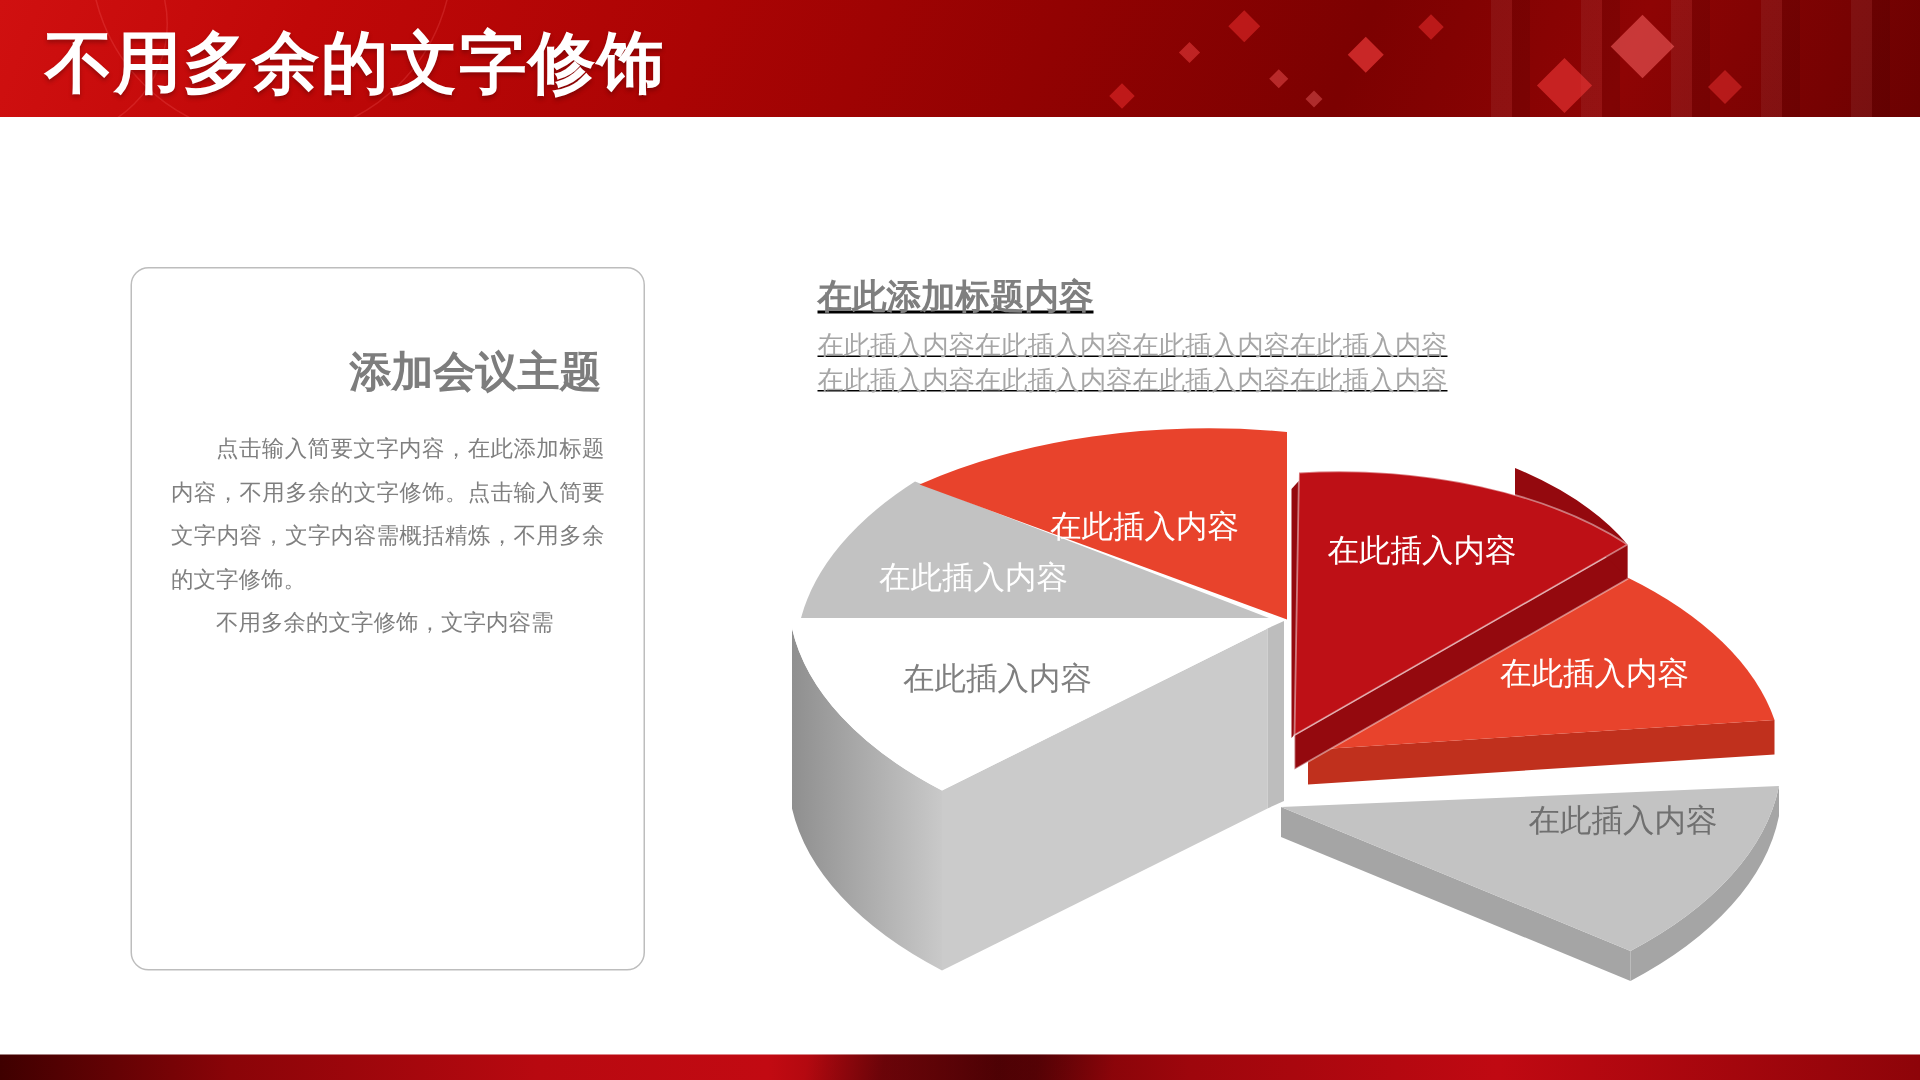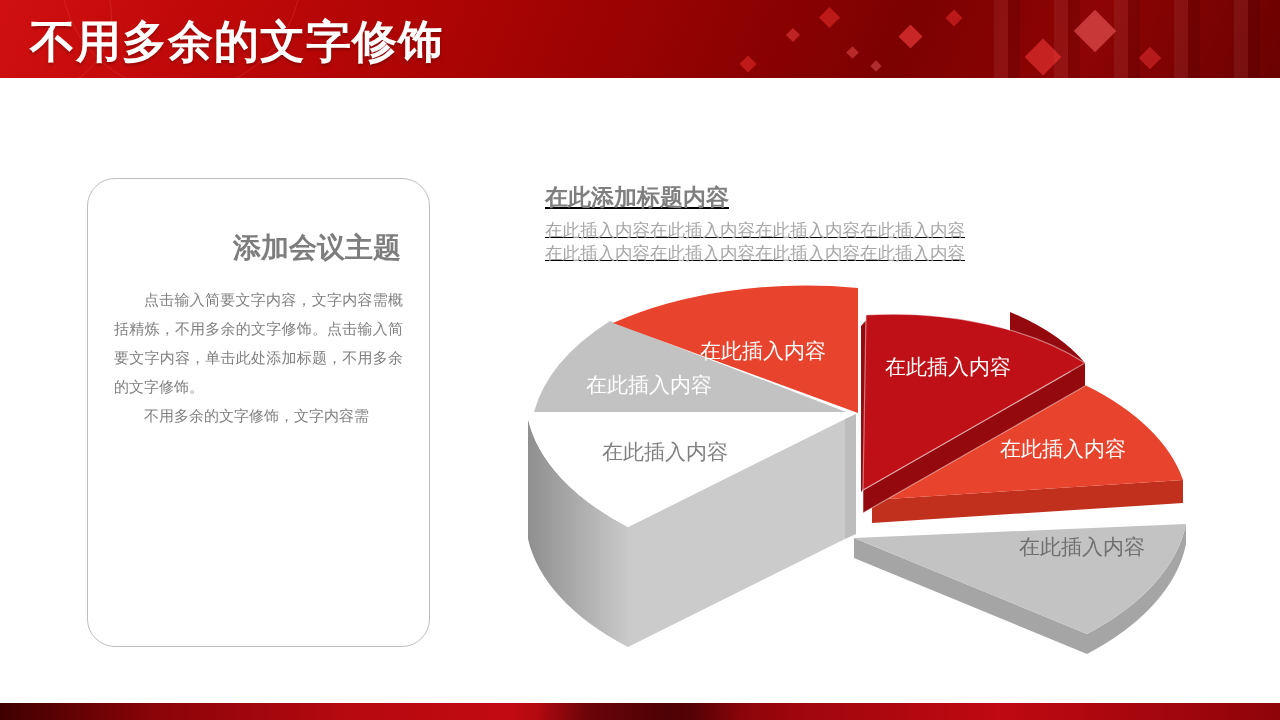--- a/index.html
+++ b/index.html
@@ -41,21 +41,21 @@
     position:absolute;left:0;top:703px;width:1280px;height:17px;
     background:linear-gradient(to right,#3f0000 0%,#8a0408 12%,#b80910 28%,#c20a12 40%,#6f0206 52%,#9e060c 62%,#c00912 78%,#8e0409 100%);
   }
   .bottombar::after{
     content:"";position:absolute;inset:0;
     background:linear-gradient(100deg,transparent 42%,rgba(0,0,0,0.30) 46%,rgba(0,0,0,0.30) 54%,transparent 58%);
   }
   
   .card{
     position:absolute;left:87px;top:178px;width:343px;height:469px;
-    border:1px solid #bdbdbd;border-radius:28px;background:#ffffff;
+    border:1px solid #bdbdbd;border-radius:12px;background:#ffffff;
     box-sizing:border-box;padding:38px 26px 0 26px;
   }
   .card-heading{
     text-align:right;font-size:28px;font-weight:bold;color:#7d7d7d;
     margin:12px 2px 18px 0;
   }
   .card-body p{
     margin:0;color:#7f7f7f;font-size:15px;line-height:29px;
     text-align:justify;text-indent:2em;
   }
@@ -88,21 +88,21 @@
     <div class="diamond d7"></div>
     <div class="diamond d8"></div>
     <div class="diamond d9"></div>
     <div class="diamond d10"></div>
     <div class="banner-title">不用多余的文字修饰</div>
   </div>
 
   <div class="card">
     <div class="card-heading">添加会议主题</div>
     <div class="card-body">
-      <p>点击输入简要文字内容，文字内容需概括精炼，不用多余的文字修饰。点击输入简要文字内容，单击此处添加标题，不用多余的文字修饰。</p>
+      <p>点击输入简要文字内容，在此添加标题内容，不用多余的文字修饰。点击输入简要文字内容，文字内容需概括精炼，不用多余的文字修饰。</p>
       <p>不用多余的文字修饰，文字内容需</p>
     </div>
   </div>
 
   <div class="section-header">
     <p class="section-heading">在此添加标题内容</p>
     <p class="section-line">在此插入内容在此插入内容在此插入内容在此插入内容</p>
     <p class="section-line">在此插入内容在此插入内容在此插入内容在此插入内容</p>
   </div>
 

